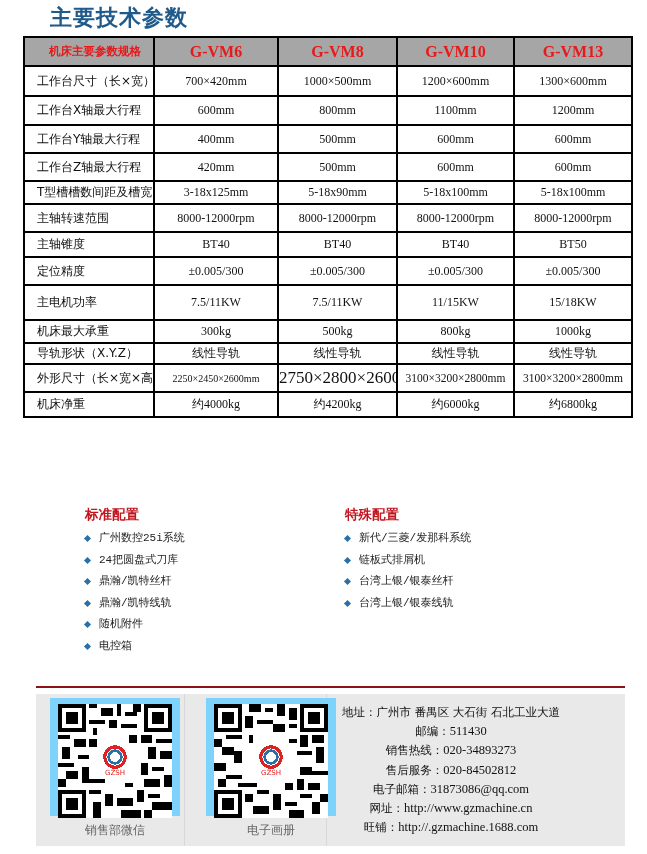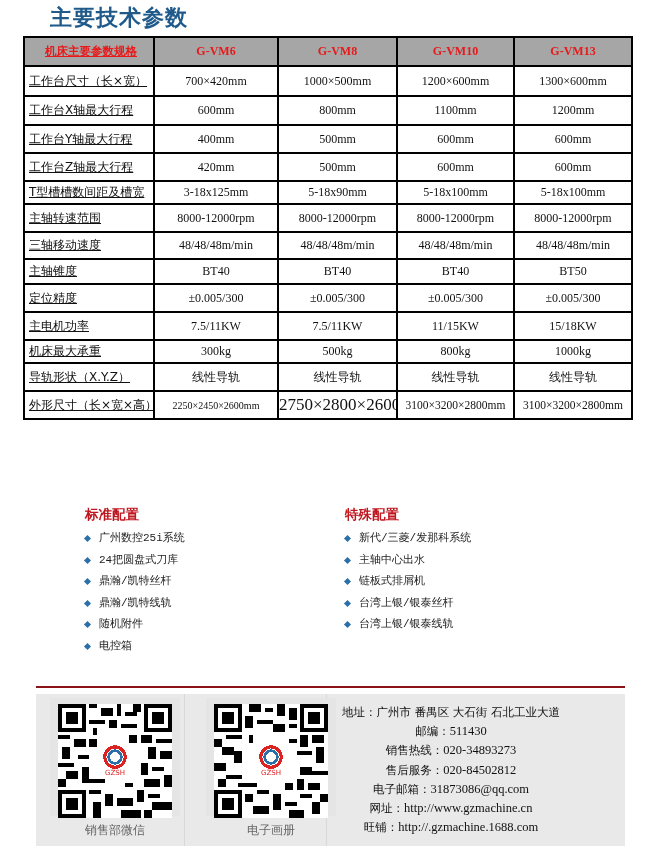--- a/index.html
+++ b/index.html
@@ -4,31 +4,31 @@
 <style>
   html, body { margin:0; padding:0; background:#ffffff; }
   body { width:647px; height:854px; position:relative; overflow:hidden;
          font-family:"Liberation Serif", "DejaVu Serif", serif; color:#111; }
   .title { position:absolute; left:50px; top:3px; font-family:"DejaVu Sans", sans-serif;
            font-weight:bold; font-size:22px; color:#1f5a8a; letter-spacing:1px; }
   table.spec { position:absolute; left:23px; top:36px; border-collapse:collapse;
                table-layout:fixed; width:608px; }
   table.spec td { border:2px solid #000; padding:0; text-align:center; font-size:12px;
                   white-space:nowrap; overflow:hidden; }
-  table.spec td.label { text-align:left; font-family:"DejaVu Sans", sans-serif; font-size:12px; padding-left:4px;text-decoration:underline; }
-  table.spec tr.head td { background:#a6a6a6; color:#e8191a; font-weight:bold; font-size:12px; }
+  table.spec td.label { text-align:left; font-family:"DejaVu Sans", sans-serif; font-size:12px; padding-left:12px; }
+  table.spec tr.head td { background:#a6a6a6; color:#e8191a; font-weight:bold; font-size:16px; }
   table.spec tr.head td.label { text-align:center; font-family:"DejaVu Sans", sans-serif; font-size:11.5px; }
   .cfg { position:absolute; font-family:"DejaVu Sans", sans-serif; }
   .cfg h3 { margin:0 0 4px 0; font-size:13.5px; color:#c0161f; font-weight:bold; }
   .cfg ul { list-style:none; margin:0; padding:0; }
   .cfg li { font-size:11px; color:#222; height:21.6px; line-height:21.6px; position:relative; padding-left:14px; font-family:Liberation Mono, monospace; }
   .cfg li .bullet { position:absolute; left:0; top:8px; width:5px; height:5px; background:#2a6fa8; transform:rotate(45deg); }
   .redline { position:absolute; left:36px; top:686px; width:589px; height:2px; background:#8b1216; }
   .footer { position:absolute; left:36px; top:694px; width:589px; height:152px; background:#e9e9e9; }
-  .qr-card { position:absolute; top:698px; width:130px; height:118px; background:#e5e5e5; }
+  .qr-card { position:absolute; top:698px; width:130px; height:118px; background:#7dd3fc; }
   .qr { position:absolute; left:8px; top:6px; width:114px; height:114px; }
   .qr-caption { position:absolute; left:0; width:100%; top:124px; text-align:center;
                 font-family:"DejaVu Sans", sans-serif; font-size:12px; color:#666; }
   .contact { position:absolute; left:342px; top:703px; font-family:"Liberation Serif", serif; font-size:12.5px; color:#111; }
   .contact div { height:19.2px; line-height:19.2px; white-space:nowrap;text-align:center; }
   .contact .k { font-family:"DejaVu Sans", sans-serif; font-size:11.5px; }
   .divider-v { position:absolute; top:694px; width:1px; height:152px; background:#d8d8d8; }
 </style>
 </head>
 <body>
@@ -86,89 +86,88 @@
     <td>5-18x100mm</td>
     <td>5-18x100mm</td>
   </tr>
   <tr style="height:28px">
     <td class="label">主轴转速范围</td>
     <td>8000-12000rpm</td>
     <td>8000-12000rpm</td>
     <td>8000-12000rpm</td>
     <td>8000-12000rpm</td>
   </tr>
-  <tr style="height:27px">
-    <td class="label">三轴移动速度</td>
-    <td>48/48/48m/min</td>
-    <td>48/48/48m/min</td>
-    <td>48/48/48m/min</td>
-    <td>48/48/48m/min</td>
-  </tr>
   <tr style="height:25px">
     <td class="label">主轴锥度</td>
     <td>BT40</td>
     <td>BT40</td>
     <td>BT40</td>
     <td>BT50</td>
   </tr>
   <tr style="height:28px">
     <td class="label">定位精度</td>
     <td>±0.005/300</td>
     <td>±0.005/300</td>
     <td>±0.005/300</td>
     <td>±0.005/300</td>
   </tr>
-  <tr style="height:28px">
+  <tr style="height:35px">
     <td class="label">主电机功率</td>
     <td>7.5/11KW</td>
     <td>7.5/11KW</td>
     <td>11/15KW</td>
     <td>15/18KW</td>
   </tr>
   <tr style="height:23px">
     <td class="label">机床最大承重</td>
     <td>300kg</td>
     <td>500kg</td>
     <td>800kg</td>
     <td>1000kg</td>
   </tr>
-  <tr style="height:28px">
+  <tr style="height:21px">
     <td class="label">导轨形状（X.Y.Z）</td>
     <td>线性导轨</td>
     <td>线性导轨</td>
     <td>线性导轨</td>
     <td>线性导轨</td>
   </tr>
   <tr style="height:28px">
     <td class="label">外形尺寸（长×宽×高）</td>
     <td style="font-size:10px">2250×2450×2600mm</td>
     <td style="font-size:17px">2750×2800×2600mm</td>
     <td style="font-size:11.5px">3100×3200×2800mm</td>
     <td style="font-size:11.5px">3100×3200×2800mm</td>
+  </tr>
+  <tr style="height:25px">
+    <td class="label">机床净重</td>
+    <td>约4000kg</td>
+    <td>约4200kg</td>
+    <td>约6000kg</td>
+    <td>约6800kg</td>
   </tr>
 </tbody>
   </table>
 
 <div class="cfg" style="left:58px; top:506px;margin-left:27px;">
   <h3>标准配置</h3>
   <ul>
     <li><span class="bullet"></span><span>广州数控25i系统</span></li>
     <li><span class="bullet"></span><span>24把圆盘式刀库</span></li>
     <li><span class="bullet"></span><span>鼎瀚/凯特丝杆</span></li>
     <li><span class="bullet"></span><span>鼎瀚/凯特线轨</span></li>
     <li><span class="bullet"></span><span>随机附件</span></li>
     <li><span class="bullet"></span><span>电控箱</span></li>
   </ul>
 </div>
 
 <div class="cfg" style="left:345px; top:506px;">
   <h3>特殊配置</h3>
   <ul>
     <li><span class="bullet"></span><span>新代/三菱/发那科系统</span></li>
-    <li><span class="bullet"></span><span>主轴中心出水</span></li>
     <li><span class="bullet"></span><span>链板式排屑机</span></li>
     <li><span class="bullet"></span><span>台湾上银/银泰丝杆</span></li>
     <li><span class="bullet"></span><span>台湾上银/银泰线轨</span></li>
   </ul>
 </div>
 
 <div class="redline"></div>
 <div class="footer"></div>
 <div class="divider-v" style="left:184px;"></div>
 <div class="divider-v" style="left:326px;"></div>

